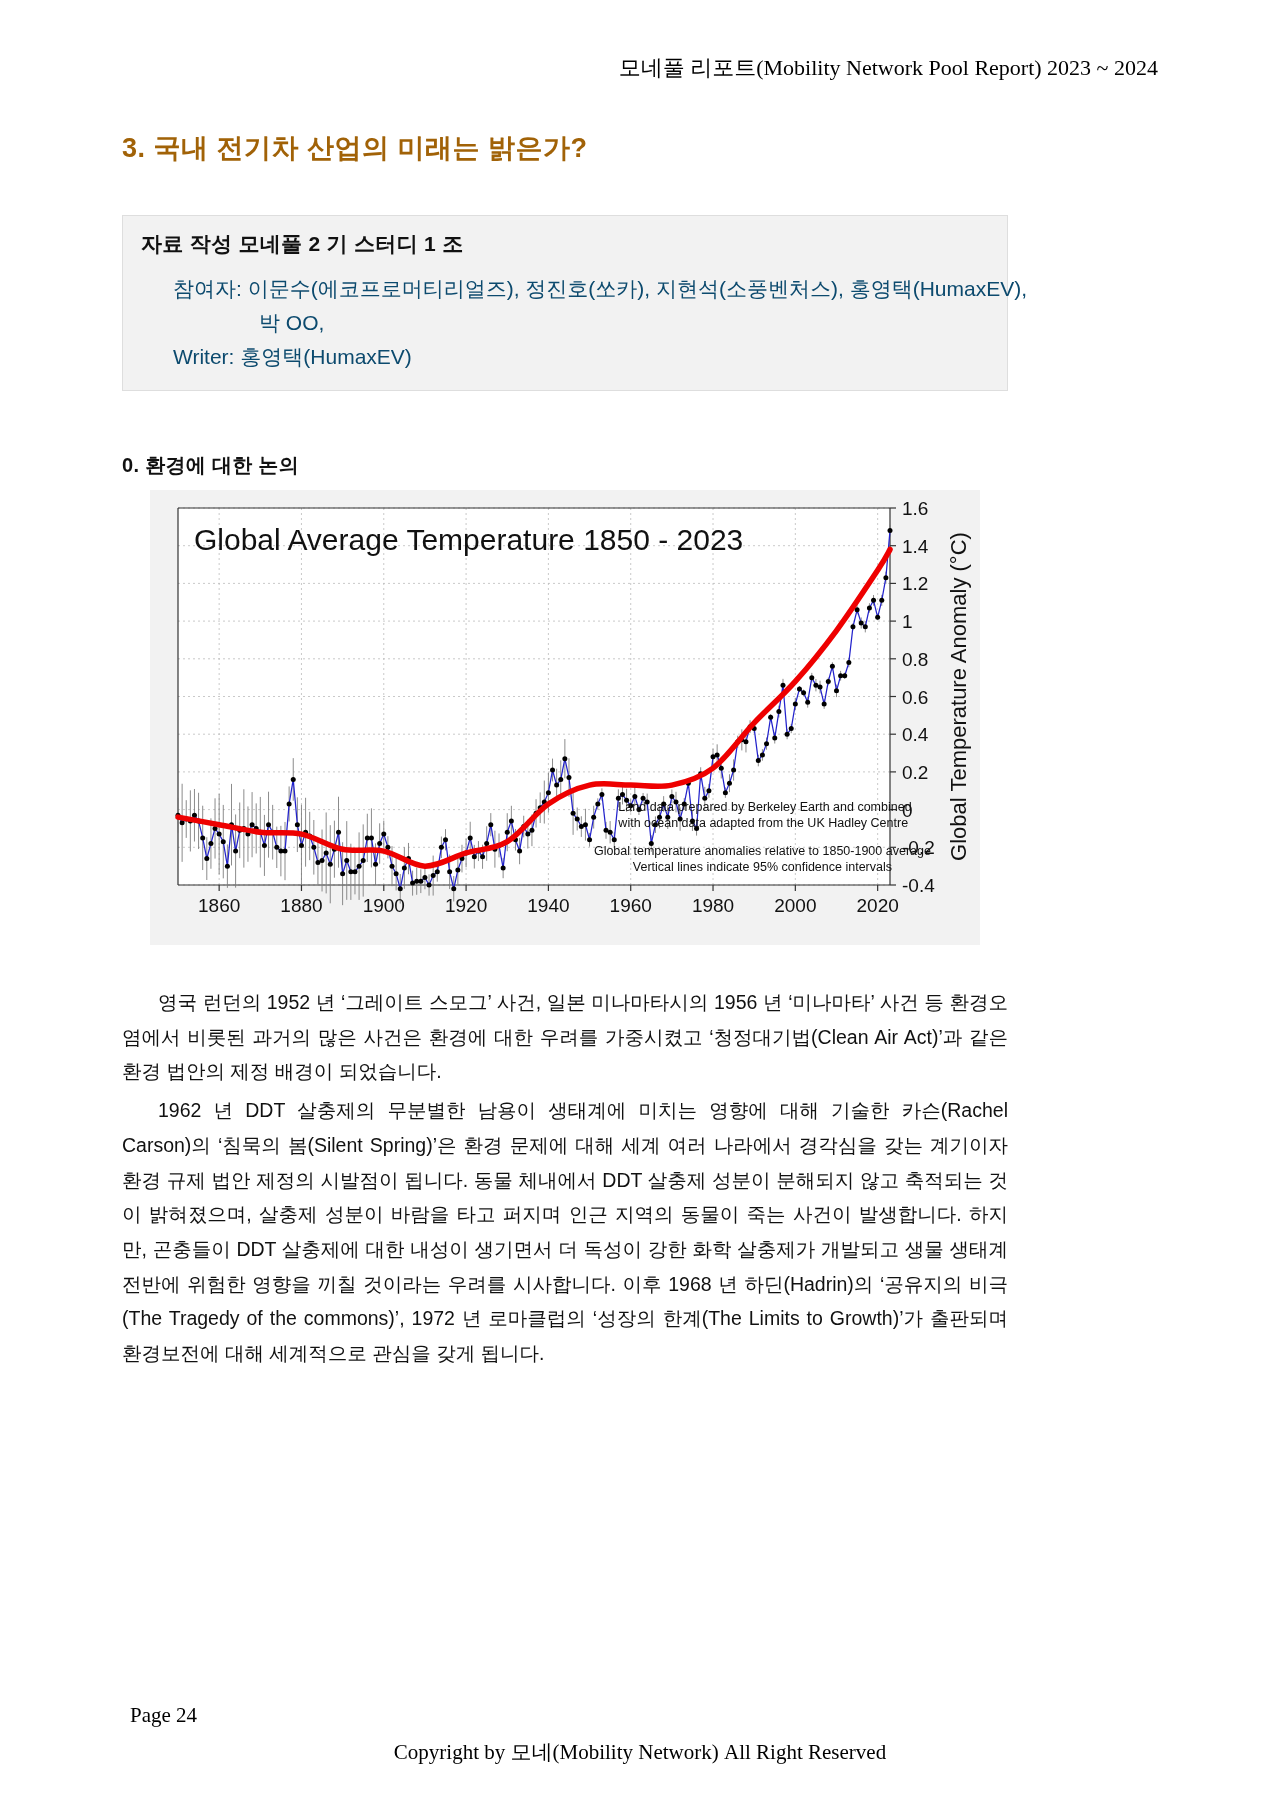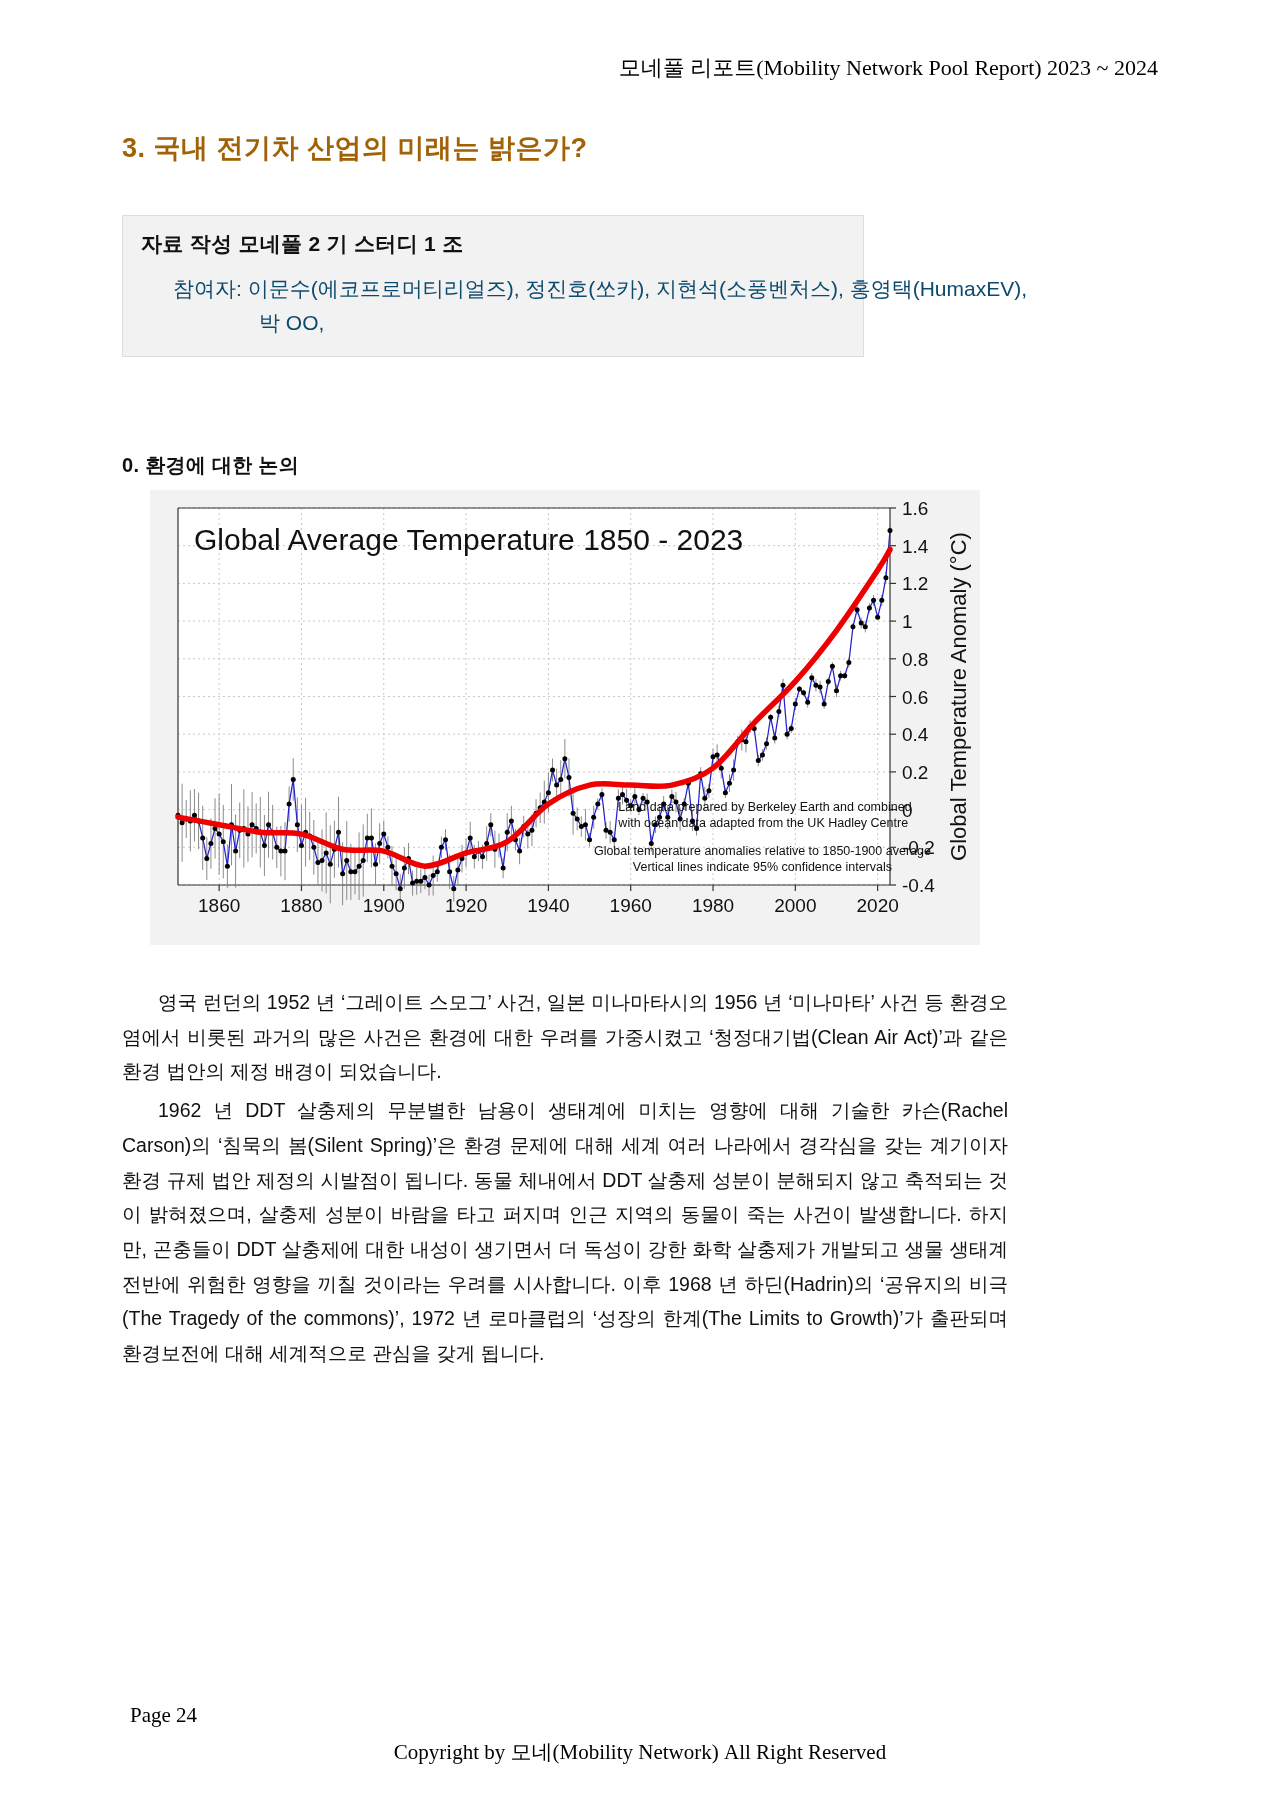--- a/index.html
+++ b/index.html
@@ -46,21 +46,21 @@
     font-weight: bold;
     letter-spacing: 0.5px;
     color: #a16207;
   }
 
   
   .info-box {
     position: absolute;
     left: 122px;
     top: 215px;
-    width: 742px;
+    width: 886px;
     box-sizing: border-box;
     background: #f2f2f2;
     border: 1px solid #dedede;
     padding: 14px 18px 16px 18px;
   }
   .info-title {
     font-size: 21px;
     font-weight: bold;
     letter-spacing: 0.3px;
     margin-bottom: 14px;
@@ -140,20 +140,24 @@
 
   <div class="main-heading">3. 국내 전기차 산업의 미래는 밝은가?</div>
 
   <div class="info-box">
     <div class="info-title">자료 작성 모네풀 2 기 스터디 1 조</div>
     <div class="info-row">
       <span>참여자:</span>
       <span>이문수(에코프로머티리얼즈), 정진호(쏘카), 지현석(소풍벤처스), 홍영택(HumaxEV),</span>
     </div>
     <div class="info-row indent2">박 OO,</div>
+    <div class="info-row">
+      <span>Writer:</span>
+      <span>홍영택(HumaxEV)</span>
+    </div>
   </div>
 
   <div class="sub-heading">0. 환경에 대한 논의</div>
 
   <div class="chart-wrap">
     <svg class="chart-svg" id="chart" width="830" height="455" viewBox="0 0 830 455">
         <rect x="0" y="0" width="830" height="455" fill="#f2f2f2"></rect>
         <rect x="28" y="18" width="712" height="377" fill="#ffffff"></rect>
         <line x1="28" y1="395" x2="740" y2="395" stroke="#bbbbbb" stroke-width="0.8" stroke-dasharray="2,3"></line>
         <line x1="28" y1="357.3" x2="740" y2="357.3" stroke="#bbbbbb" stroke-width="0.8" stroke-dasharray="2,3"></line>

